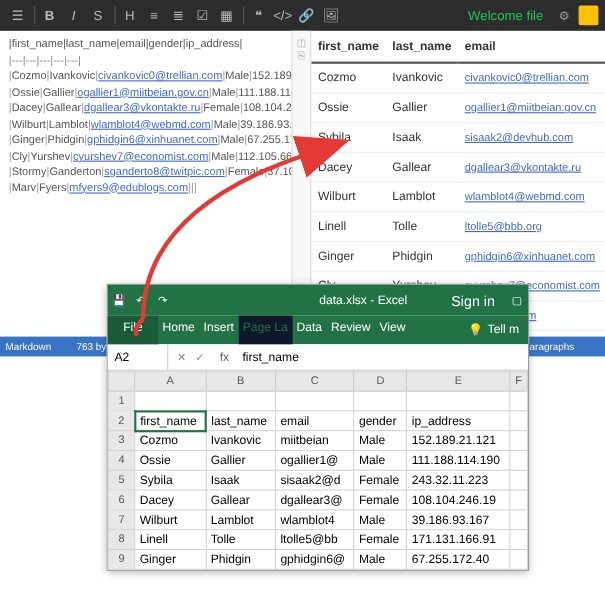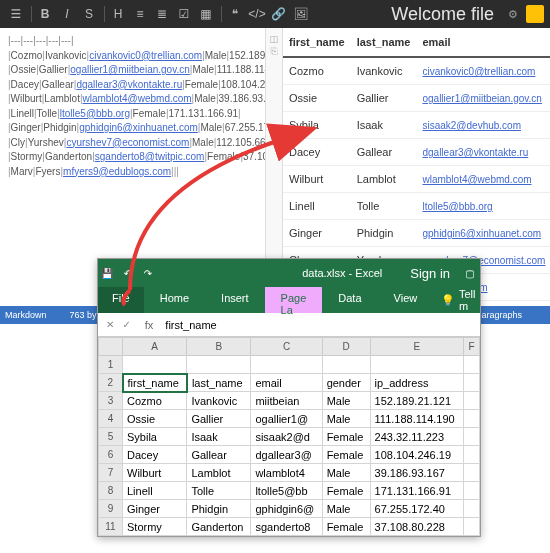--- a/index.html
+++ b/index.html
@@ -1,47 +1,47 @@
 <!DOCTYPE html>
 <html><head>
 <meta charset="utf-8">
 <style>
 *{box-sizing:border-box;margin:0;padding:0;font-family:Arial,sans-serif}
 body{width:550px;height:553px;overflow:hidden;background:#fff;font-size:11px;position:relative}
 .topbar{height:28px;background:#2c2c2c;display:flex;align-items:center;padding:0 6px;color:#ccc}
 .tb-btn{width:20px;height:20px;display:flex;align-items:center;justify-content:center;font-size:12px;color:#bbb;margin-right:2px}
 .tb-sep{width:1px;height:16px;background:#555;margin:0 3px}
-.tb-title{margin-left:auto;color:#e5e5e5;font-size:18px;margin-right:10px}
+.tb-title{margin-left:auto;color:#22c55e;font-size:12px;margin-right:10px}
 .tb-yellow{width:18px;height:18px;background:#ffc107;border-radius:2px;margin-left:4px}
 .tb-gear{width:18px;height:18px;color:#999;display:flex;align-items:center;justify-content:center}
 .main{display:flex;height:278px}
 .editor{width:265px;padding:6px 8px;font-family:'Courier New',monospace;font-size:10px;color:#555;line-height:1.45;overflow:hidden;position:relative}
 .editor .hdr{color:#555}
 .editor .sep{color:#888}
 .editor .em{color:#4169d1;text-decoration:underline}
 .editor .pipe{color:#999}
 .gutter{width:18px;background:#f8f8f8;border-left:1px solid #ddd;border-right:1px solid #ddd;padding-top:6px;text-align:center}
 .gutter div{font-size:9px;color:#aaa;margin-bottom:2px}
 .preview{flex:1;padding:0;overflow:hidden}
 .ptable{width:100%;border-collapse:collapse;font-size:11px}
 .ptable th{text-align:left;padding:8px 6px;border-bottom:2px solid #555;font-weight:bold;color:#333;font-size:11px}
 .ptable td{padding:7px 6px;border-bottom:1px solid #eee;color:#333;white-space:nowrap;overflow:hidden}
 .ptable td a{color:#4169d1;text-decoration:underline;font-size:10px}
 .status{height:18px;background:#3873c4;color:#fff;font-size:9px;display:flex;align-items:center;padding:0 5px}
 .status span{margin-right:23px}
 .status .r{margin-left:auto;margin-right:6px}
 .excel{position:absolute;left:97px;top:258px;width:384px;background:#fff;border:1px solid #999;box-shadow:0 2px 8px rgba(0,0,0,0.3)}
 .ex-title{height:28px;background:#217346;color:#fff;display:flex;align-items:center;font-size:11px}
-.ex-doc{margin-left:auto;margin-right:28px}
+.ex-doc{margin-left:auto;margin-right:40px}
 .ex-signin{margin-right:10px;font-size:13px}
 .ex-ico{width:20px;text-align:center;font-size:10px}
 .ex-ribbon{height:26px;background:#217346;display:flex;align-items:stretch;color:#fff;font-size:11px}
-.ex-tab{padding:5px 16px;cursor:default}
+.ex-tab{padding:5px 4px;cursor:default}
 .ex-tab.file{background:#1a5c38;padding:5px 14px}
-.ex-tab.active{background:#f0abfc;color:#217346}
+.ex-tab.active{background:#0f172a;color:#217346}
 .ex-tell{margin-left:auto;padding:5px 8px;display:flex;align-items:center;gap:4px}
 .ex-fbar{height:24px;background:#fff;border-bottom:1px solid #ccc;display:flex;align-items:center;font-size:11px}
 .ex-name{width:55px;border-right:1px solid #ccc;padding:0 6px;height:100%;display:flex;align-items:center}
 .ex-fbtns{display:flex;padding:0 4px;color:#888}
 .ex-fbtns span{padding:0 4px;font-size:10px}
 .ex-fx{padding:0 6px;color:#666}
 .ex-fval{padding:0 6px}
 .ex-grid{background:#fff}
 .ex-grid table{border-collapse:collapse;width:100%;font-size:11px}
 .ex-grid th{background:#e8e8e8;border:1px solid #ccc;padding:2px 4px;font-weight:normal;color:#555;text-align:center;font-size:10px;height:18px}
@@ -76,26 +76,26 @@
   <div class="tb-btn">&lt;/&gt;</div>
   <div class="tb-btn">🔗</div>
   <div class="tb-btn">🖼</div>
   <div class="tb-title">Welcome file</div>
   <div class="tb-gear">⚙</div>
   <div class="tb-yellow"></div>
 </div>
 
 <div class="main">
   <div class="editor" id="editor">
+      <div class="hdr">|first_name|last_name|email|gender|ip_address|</div>
       <div class="sep">|---|---|---|---|---|</div>
       <div><span class="pipe">|</span>Cozmo<span class="pipe">|</span>Ivankovic<span class="pipe">|</span><span class="em">civankovic0@trellian.com</span><span class="pipe">|</span>Male<span class="pipe">|</span>152.189.21.121</div>
       <div><span class="pipe">|</span>Ossie<span class="pipe">|</span>Gallier<span class="pipe">|</span><span class="em">ogallier1@miitbeian.gov.cn</span><span class="pipe">|</span>Male<span class="pipe">|</span>111.188.114.190</div>
       <div><span class="pipe">|</span>Dacey<span class="pipe">|</span>Gallear<span class="pipe">|</span><span class="em">dgallear3@vkontakte.ru</span><span class="pipe">|</span>Female<span class="pipe">|</span>108.104.246.19</div>
       <div><span class="pipe">|</span>Wilburt<span class="pipe">|</span>Lamblot<span class="pipe">|</span><span class="em">wlamblot4@webmd.com</span><span class="pipe">|</span>Male<span class="pipe">|</span>39.186.93.167</div>
-      <div><span class="pipe">|</span>Linell<span class="pipe">|</span>Tolle<span class="pipe">|</span><span class="em">ltolle5@bbb.org</span><span class="pipe">|</span>Female<span class="pipe">|</span>171.131.166.91<span class="pipe">|</span></div>
       <div><span class="pipe">|</span>Ginger<span class="pipe">|</span>Phidgin<span class="pipe">|</span><span class="em">gphidgin6@xinhuanet.com</span><span class="pipe">|</span>Male<span class="pipe">|</span>67.255.172.40</div>
       <div><span class="pipe">|</span>Cly<span class="pipe">|</span>Yurshev<span class="pipe">|</span><span class="em">cyurshev7@economist.com</span><span class="pipe">|</span>Male<span class="pipe">|</span>112.105.66.105</div>
       <div><span class="pipe">|</span>Stormy<span class="pipe">|</span>Ganderton<span class="pipe">|</span><span class="em">sganderto8@twitpic.com</span><span class="pipe">|</span>Female<span class="pipe">|</span>37.108.80.228</div>
       <div><span class="pipe">|</span>Marv<span class="pipe">|</span>Fyers<span class="pipe">|</span><span class="em">mfyers9@edublogs.com</span><span class="pipe">|</span><span class="pipe">|</span><span class="pipe">|</span></div>
     </div>
   <div class="gutter">
       <div>◫</div>
       <div>⎘</div>
     </div>
   <div class="preview">
@@ -178,27 +178,29 @@
     <span class="ex-doc">data.xlsx - Excel</span>
     <span class="ex-signin">Sign in</span>
     <span class="ex-ico">▢</span>
   </div>
   <div class="ex-ribbon" id="ribbon">
       <div class="ex-tab file">File</div>
       <div class="ex-tab ">Home</div>
       <div class="ex-tab ">Insert</div>
       <div class="ex-tab active">Page La</div>
       <div class="ex-tab ">Data</div>
+      <div class="ex-tab ">Review</div>
       <div class="ex-tab ">View</div>
       <div class="ex-tell">
         <span>💡</span>
         <span>Tell m</span>
       </div>
     </div>
   <div class="ex-fbar">
+    <div class="ex-name">A2</div>
     <div class="ex-fbtns">
         <span>✕</span>
         <span>✓</span>
       </div>
     <div class="ex-fx">fx</div>
     <div class="ex-fval">first_name</div>
   </div>
   <div class="ex-grid">
       <table id="grid">
         <tbody>
@@ -285,29 +287,20 @@
           </tr>
           <tr>
             <td class="rh">9</td>
             <td class="">Ginger</td>
             <td class="">Phidgin</td>
             <td class="">gphidgin6@</td>
             <td class="">Male</td>
             <td class="">67.255.172.40</td>
             <td class=""></td>
           </tr>
-          <tr>
-            <td class="rh">11</td>
-            <td class="">Stormy</td>
-            <td class="">Ganderton</td>
-            <td class="">sganderto8</td>
-            <td class="">Female</td>
-            <td class="">37.108.80.228</td>
-            <td class=""></td>
-          </tr>
         </tbody>
       </table>
     </div>
 </div>
 
 <div class="arrow" style="left:110px;top:130px">
 <svg width="200" height="180">
       <defs>
         <marker id="ah" markerWidth="12" markerHeight="12" refX="2" refY="5" orient="auto">
           <path d="M0,0 L0,10 L12,5 z" fill="#e53935"></path>

